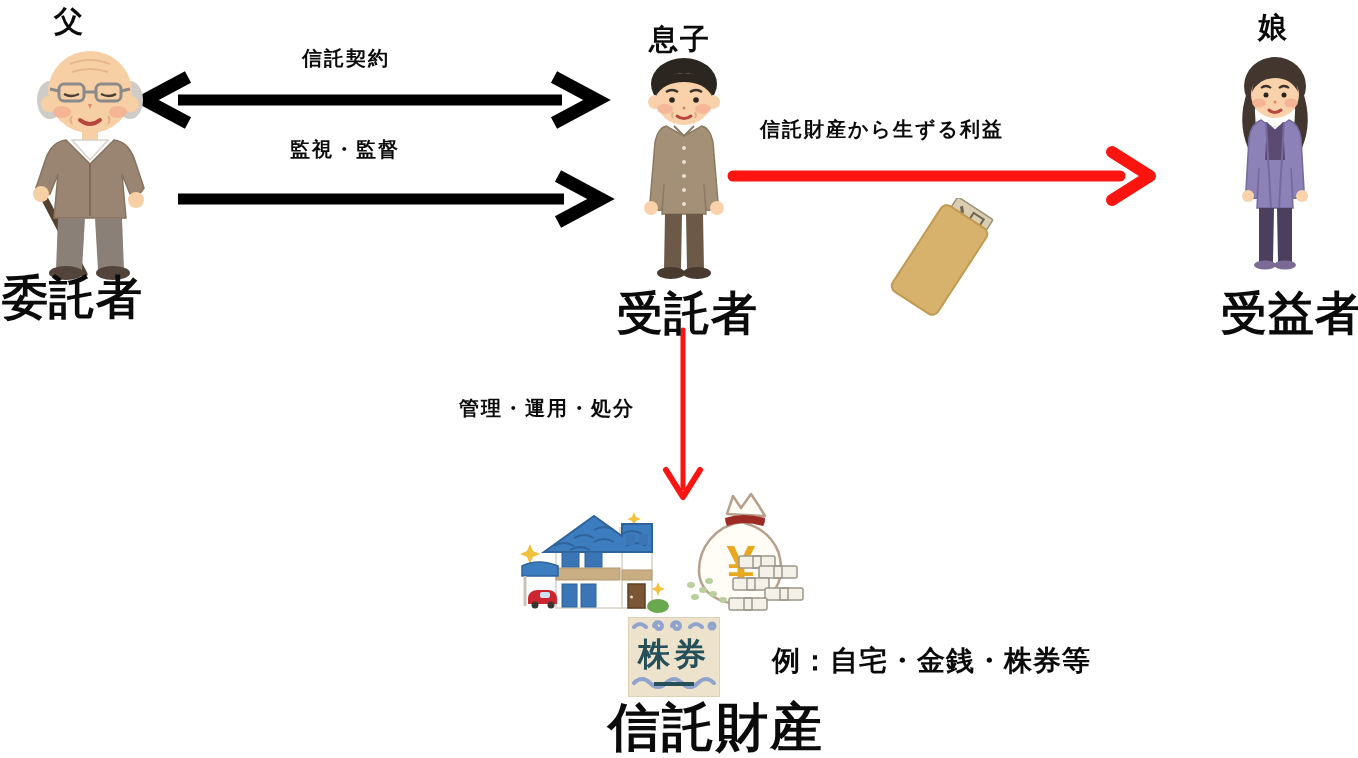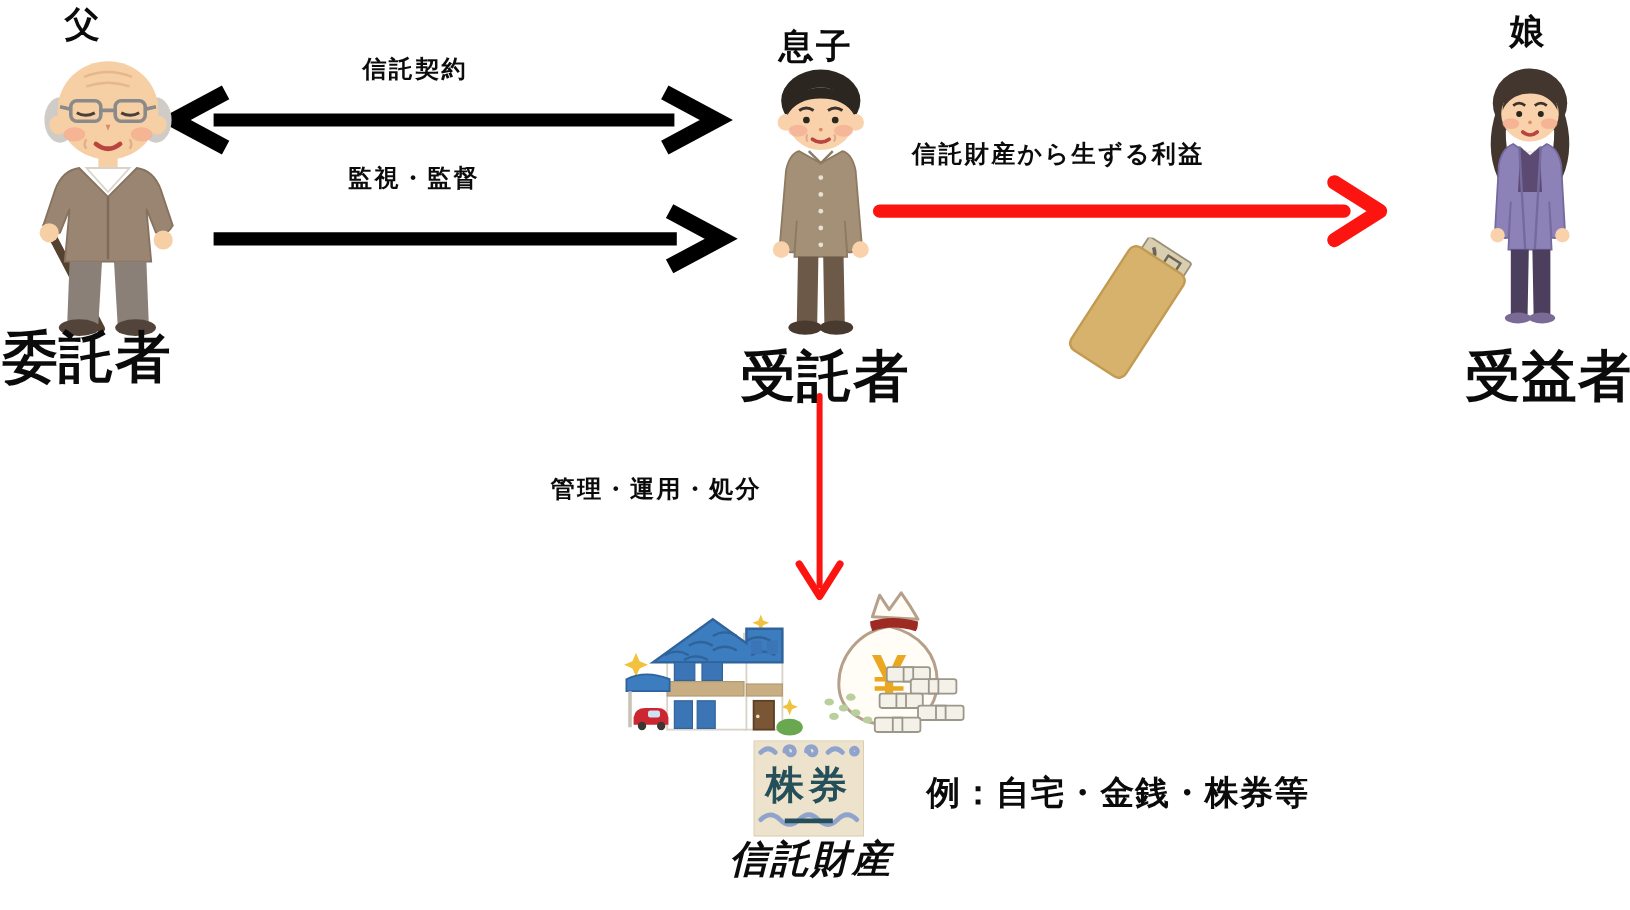--- a/index.html
+++ b/index.html
@@ -8,21 +8,21 @@
     font-family:"Liberation Sans","DejaVu Sans",sans-serif;
     color:#000;
   }
   .lbl{
     position:absolute;font-weight:bold;color:#0b0b0b;white-space:nowrap;
     letter-spacing:2px;z-index:3;line-height:1.1;
   }
   .lbl.small{font-size:29px;}
   .lbl.mid{font-size:20px;}
   .lbl.role{font-size:46px;letter-spacing:1px;}
-  .lbl.property{font-size:32px;letter-spacing:2px;font-style:italic;}
+  .lbl.property{font-size:52px;letter-spacing:2px;}
   .lbl.example{font-size:28px;letter-spacing:1px;}
   .art{position:absolute;z-index:2;}
   #arrow-layer{position:absolute;left:0;top:0;z-index:1;}
 </style>
 </head>
 <body>
 
 <svg id="arrow-layer" width="1358" height="758" viewBox="0 0 1358 758">
 
   <g stroke="#000" fill="none">

